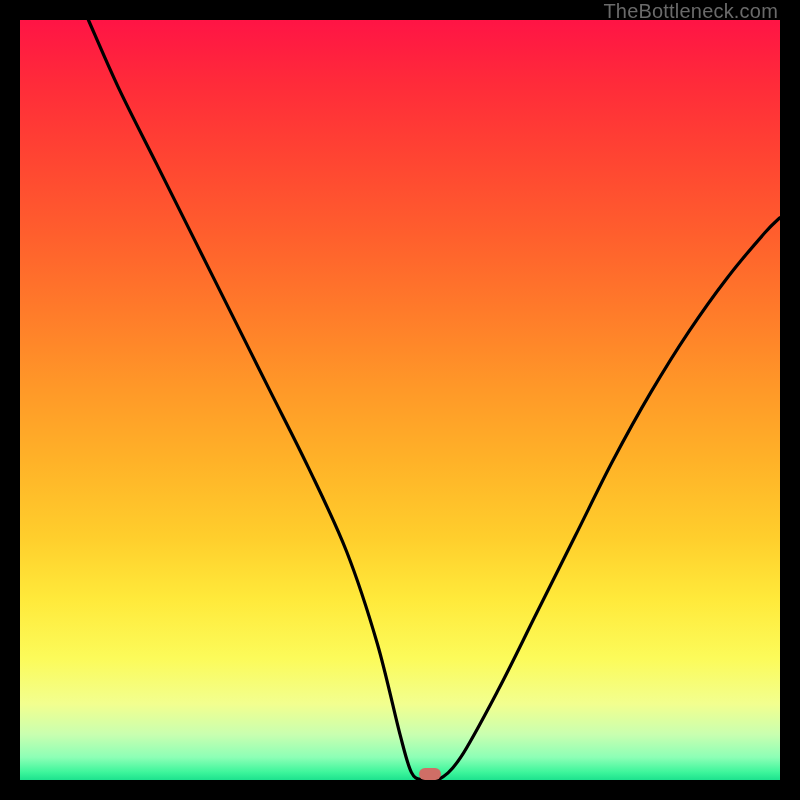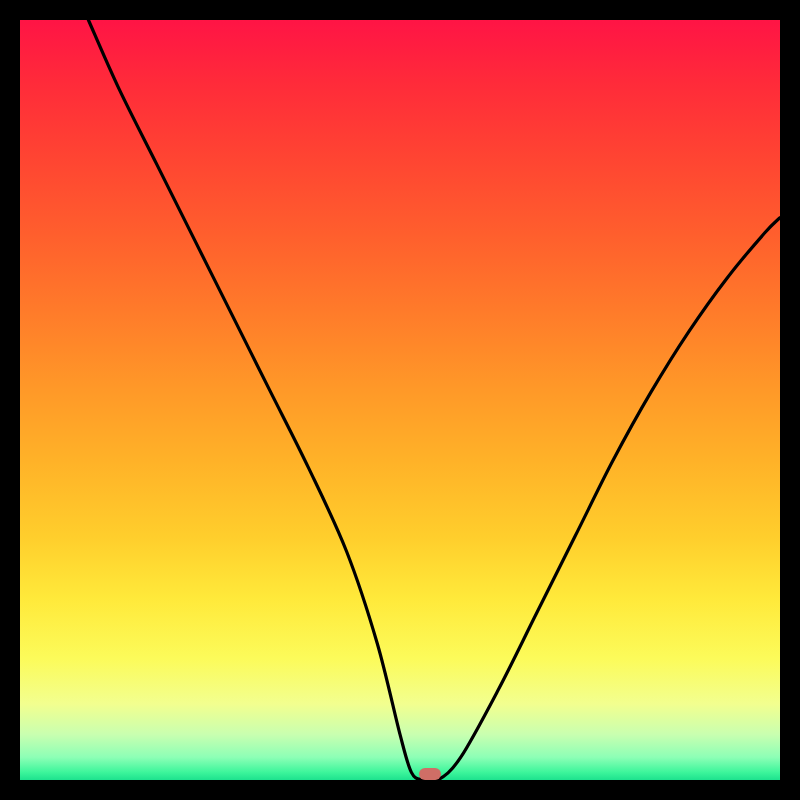--- a/index.html
+++ b/index.html
@@ -66,20 +66,21 @@
     height: 12px;
     background: #cf6e66;
     border-radius: 6px;
   }
 </style>
 </head>
 <body>
 
 <div class="frame">
 
+  <div class="watermark">TheBottleneck.com</div>
 
   <div class="plot-area">
 
     <svg class="curve" viewBox="0 0 760 760" preserveAspectRatio="none">
       <path id="curve-path" fill="none" stroke-width="3.2" stroke-linecap="round" stroke="#000000" d="M 68.4 0.0 C 73.5 11.4, 87.4 44.3, 98.8 68.4 C 110.2 92.5, 124.1 119.1, 136.8 144.4 C 149.5 169.7, 162.1 195.1, 174.8 220.4 C 187.5 245.7, 200.1 271.1, 212.8 296.4 C 225.5 321.7, 238.1 347.1, 250.8 372.4 C 263.5 397.7, 276.1 421.8, 288.8 448.4 C 301.5 475.0, 315.4 502.9, 326.8 532.0 C 338.2 561.1, 348.3 592.8, 357.2 623.2 C 366.1 653.6, 374.3 692.9, 380.0 714.4 C 385.7 735.9, 387.6 744.8, 391.4 752.4 C 395.2 760.0, 398.4 758.7, 402.8 760.0 C 407.2 761.3, 411.7 763.8, 418.0 760.0 C 424.3 756.2, 430.7 752.4, 440.8 737.2 C 450.9 722.0, 466.1 692.9, 478.8 668.8 C 491.5 644.7, 504.1 618.1, 516.8 592.8 C 529.5 567.5, 542.1 542.1, 554.8 516.8 C 567.5 491.5, 580.1 464.9, 592.8 440.8 C 605.5 416.7, 618.1 393.9, 630.8 372.4 C 643.5 350.9, 656.1 330.6, 668.8 311.6 C 681.5 292.6, 694.1 274.9, 706.8 258.4 C 719.5 241.9, 735.9 222.9, 744.8 212.8 C 753.7 202.7, 757.5 200.1, 760.0 197.6"></path>
     </svg>
 
     <div id="marker" class="marker" style="left: 399.4px; top: 748.2px; background: rgb(207, 110, 102);"></div>
   </div>
 </div>

